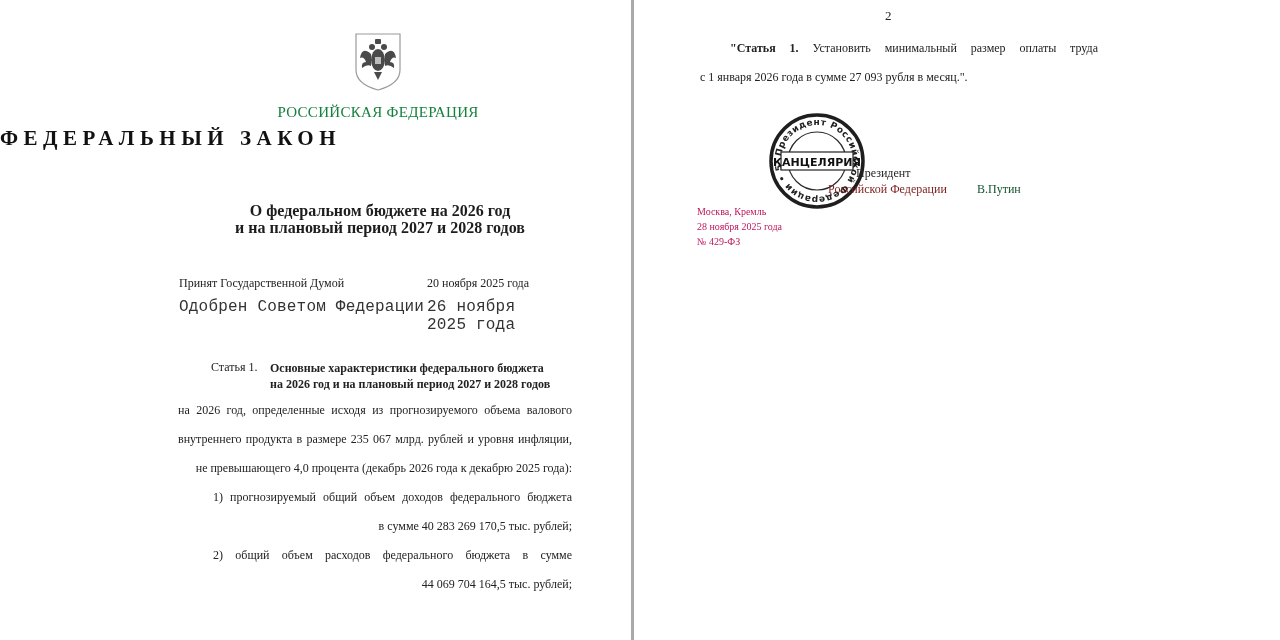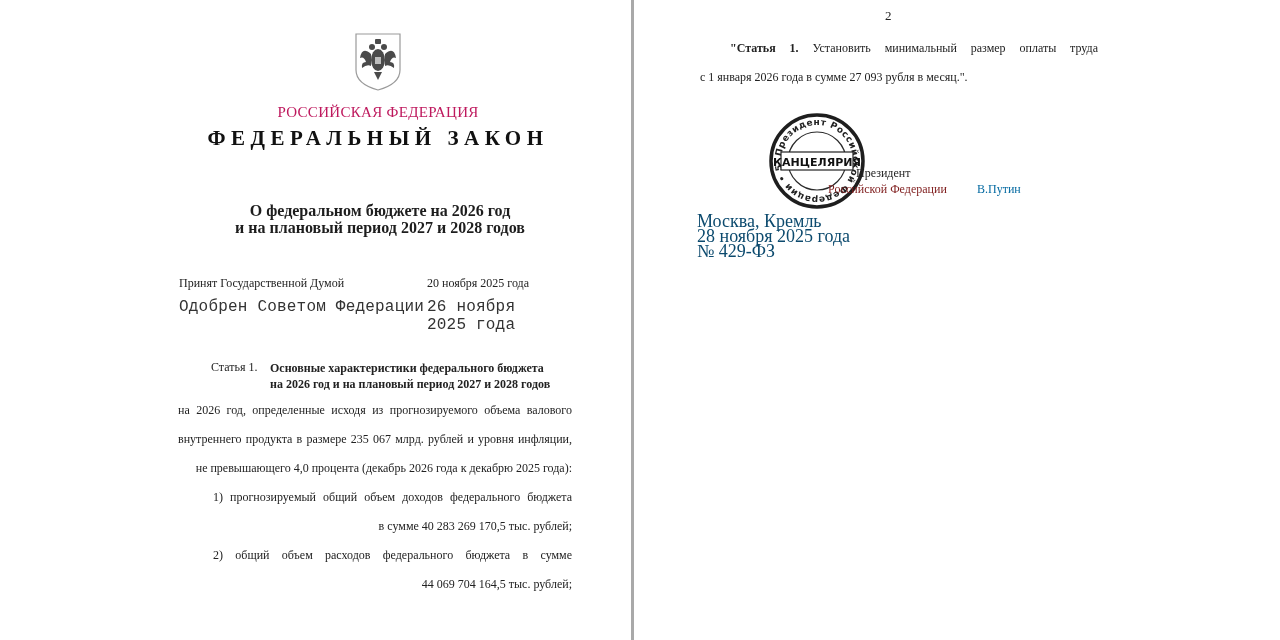--- a/index.html
+++ b/index.html
@@ -8,22 +8,22 @@
 
     .page { position: absolute; top: 0; height: 640px; background: #fff; }
     .page-left { left: 0; width: 631px; }
     .page-right { left: 634px; width: 646px; }
     .divider { position: absolute; left: 631px; top: 0; width: 3px; height: 640px; background: #a9a9a9; }
     .divider-shadow { position: absolute; left: 636px; top: 0; width: 2px; height: 640px; background: #f0f0f0; }
 
     
     .emblem { position: absolute; left: 352px; top: 30px; width: 52px; height: 62px; }
 
-    .country { position: absolute; left: 0; width: 756px; top: 104px; text-align: center; font-size: 15px; letter-spacing: 0.3px; color: #be185d; }
-    .law-type { position: absolute; left: 0; width: 756px; top: 126px; text-align: center; font-size: 21px; font-weight: bold; letter-spacing: 5.5px; color: #111; }
+    .country { position: absolute; left: 0; width: 756px; top: 104px; text-align: center; font-size: 15px; letter-spacing: 0.3px; color: #15803d; }
+    .law-type { position: absolute; left: 0; width: 756px; top: 126px; text-align: left; font-size: 21px; font-weight: bold; letter-spacing: 5.5px; color: #111; }
 
     .title { position: absolute; left: 0; width: 760px; top: 202px; text-align: center; font-size: 16px; font-weight: bold; line-height: 17px; color: #1d1d1d; }
 
     .adoption { position: absolute; left: 179px; top: 276px; width: 380px; font-size: 12px; color: #222; }
     .adoption .row { position: relative; height: 20px; }
     .adoption .lbl { position: absolute; left: 0; top: 0; }
     .adoption .dt { position: absolute; left: 248px; top: 0; }
     .adoption .row.typed .lbl, .adoption .row.typed .dt { font-family: "Liberation Mono", "DejaVu Sans Mono", monospace; font-size: 16px; letter-spacing: 0.2px; color: #333; }
     .adoption .row.typed { margin-top: 2px; }
 
@@ -39,23 +39,23 @@
     
     .page-num { position: absolute; left: 885px; top: 8px; font-size: 13px; color: #222; }
     .art1-r { position: absolute; left: 700px; top: 40px; width: 398px; font-size: 12px; color: #222; }
     .art1-r .ln { height: 29px; line-height: 16px; white-space: nowrap; }
     .art1-r .ln.first { padding-left: 30px; text-align: justify; text-align-last: justify; }
     .art1-r b { font-weight: bold; }
 
     .stamp { position: absolute; left: 768px; top: 112px; width: 98px; height: 98px; }
     .sig-title { position: absolute; left: 856px; top: 166px; font-size: 12px; color: #222; }
     .sig-country { position: absolute; left: 828px; top: 182px; font-size: 12px; color: #7f1d1d; }
-    .sig-name { position: absolute; left: 977px; top: 182px; font-size: 12px; color: #0369a1; }
+    .sig-name { position: absolute; left: 977px; top: 182px; font-size: 12px; color: #14532d; }
 
-    .place { position: absolute; left: 697px; top: 214px; font-size: 18px; line-height: 15px; color: #0c4a6e; }
+    .place { position: absolute; left: 697px; top: 204px; font-size: 10px; line-height: 15px; color: #be185d; }
   </style>
 </head>
 <body>
 
 <div class="page page-left">
 
   <svg class="emblem" viewBox="0 0 52 62">
     <path d="M4 4 H48 V40 Q48 54 26 60 Q4 54 4 40 Z" fill="none" stroke="#9a9a9a" stroke-width="1.2"></path>
     <g fill="#4a4a4a">
       <ellipse cx="26" cy="30" rx="7" ry="11"></ellipse>

